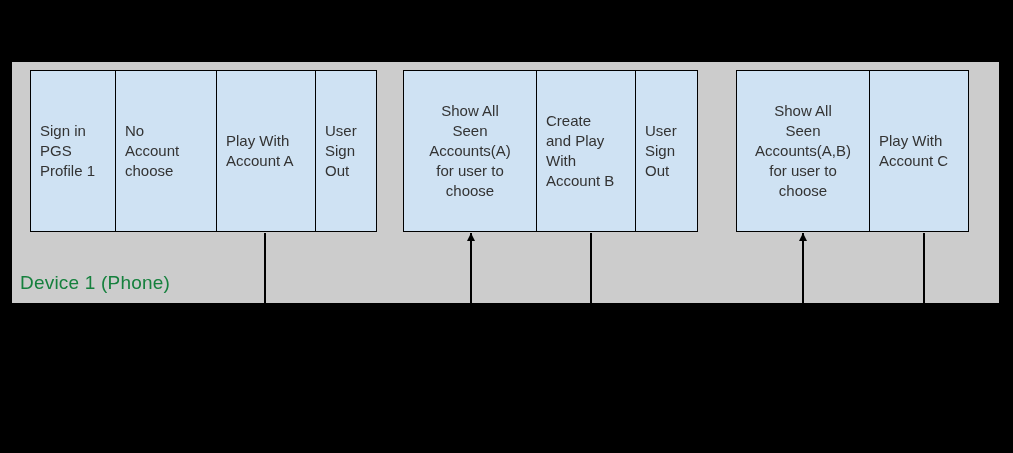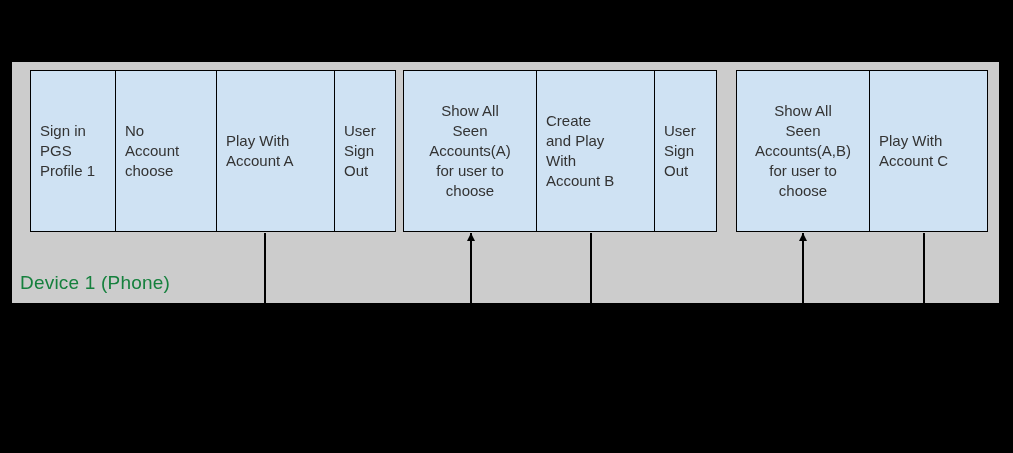--- a/index.html
+++ b/index.html
@@ -46,21 +46,21 @@
     padding: 0 9px;
   }
   .flow-box + .flow-box { margin-left: -1px; }
   .flow-box.center {
     justify-content: center;
     text-align: center;
     padding: 16px 3px;
   }
   .w86  { width: 86px; }
   .w102 { width: 102px; }
-  .w108 { width: 119px; }
+  .w108 { width: 100px; }
   .w62  { width: 62px; }
   .w134 { width: 134px; }
   .w63  { width: 63px; }
   .connector {
     position: absolute;
     top: 233px;
     width: 2px;
     height: 70px;
     background: #000000;
   }

